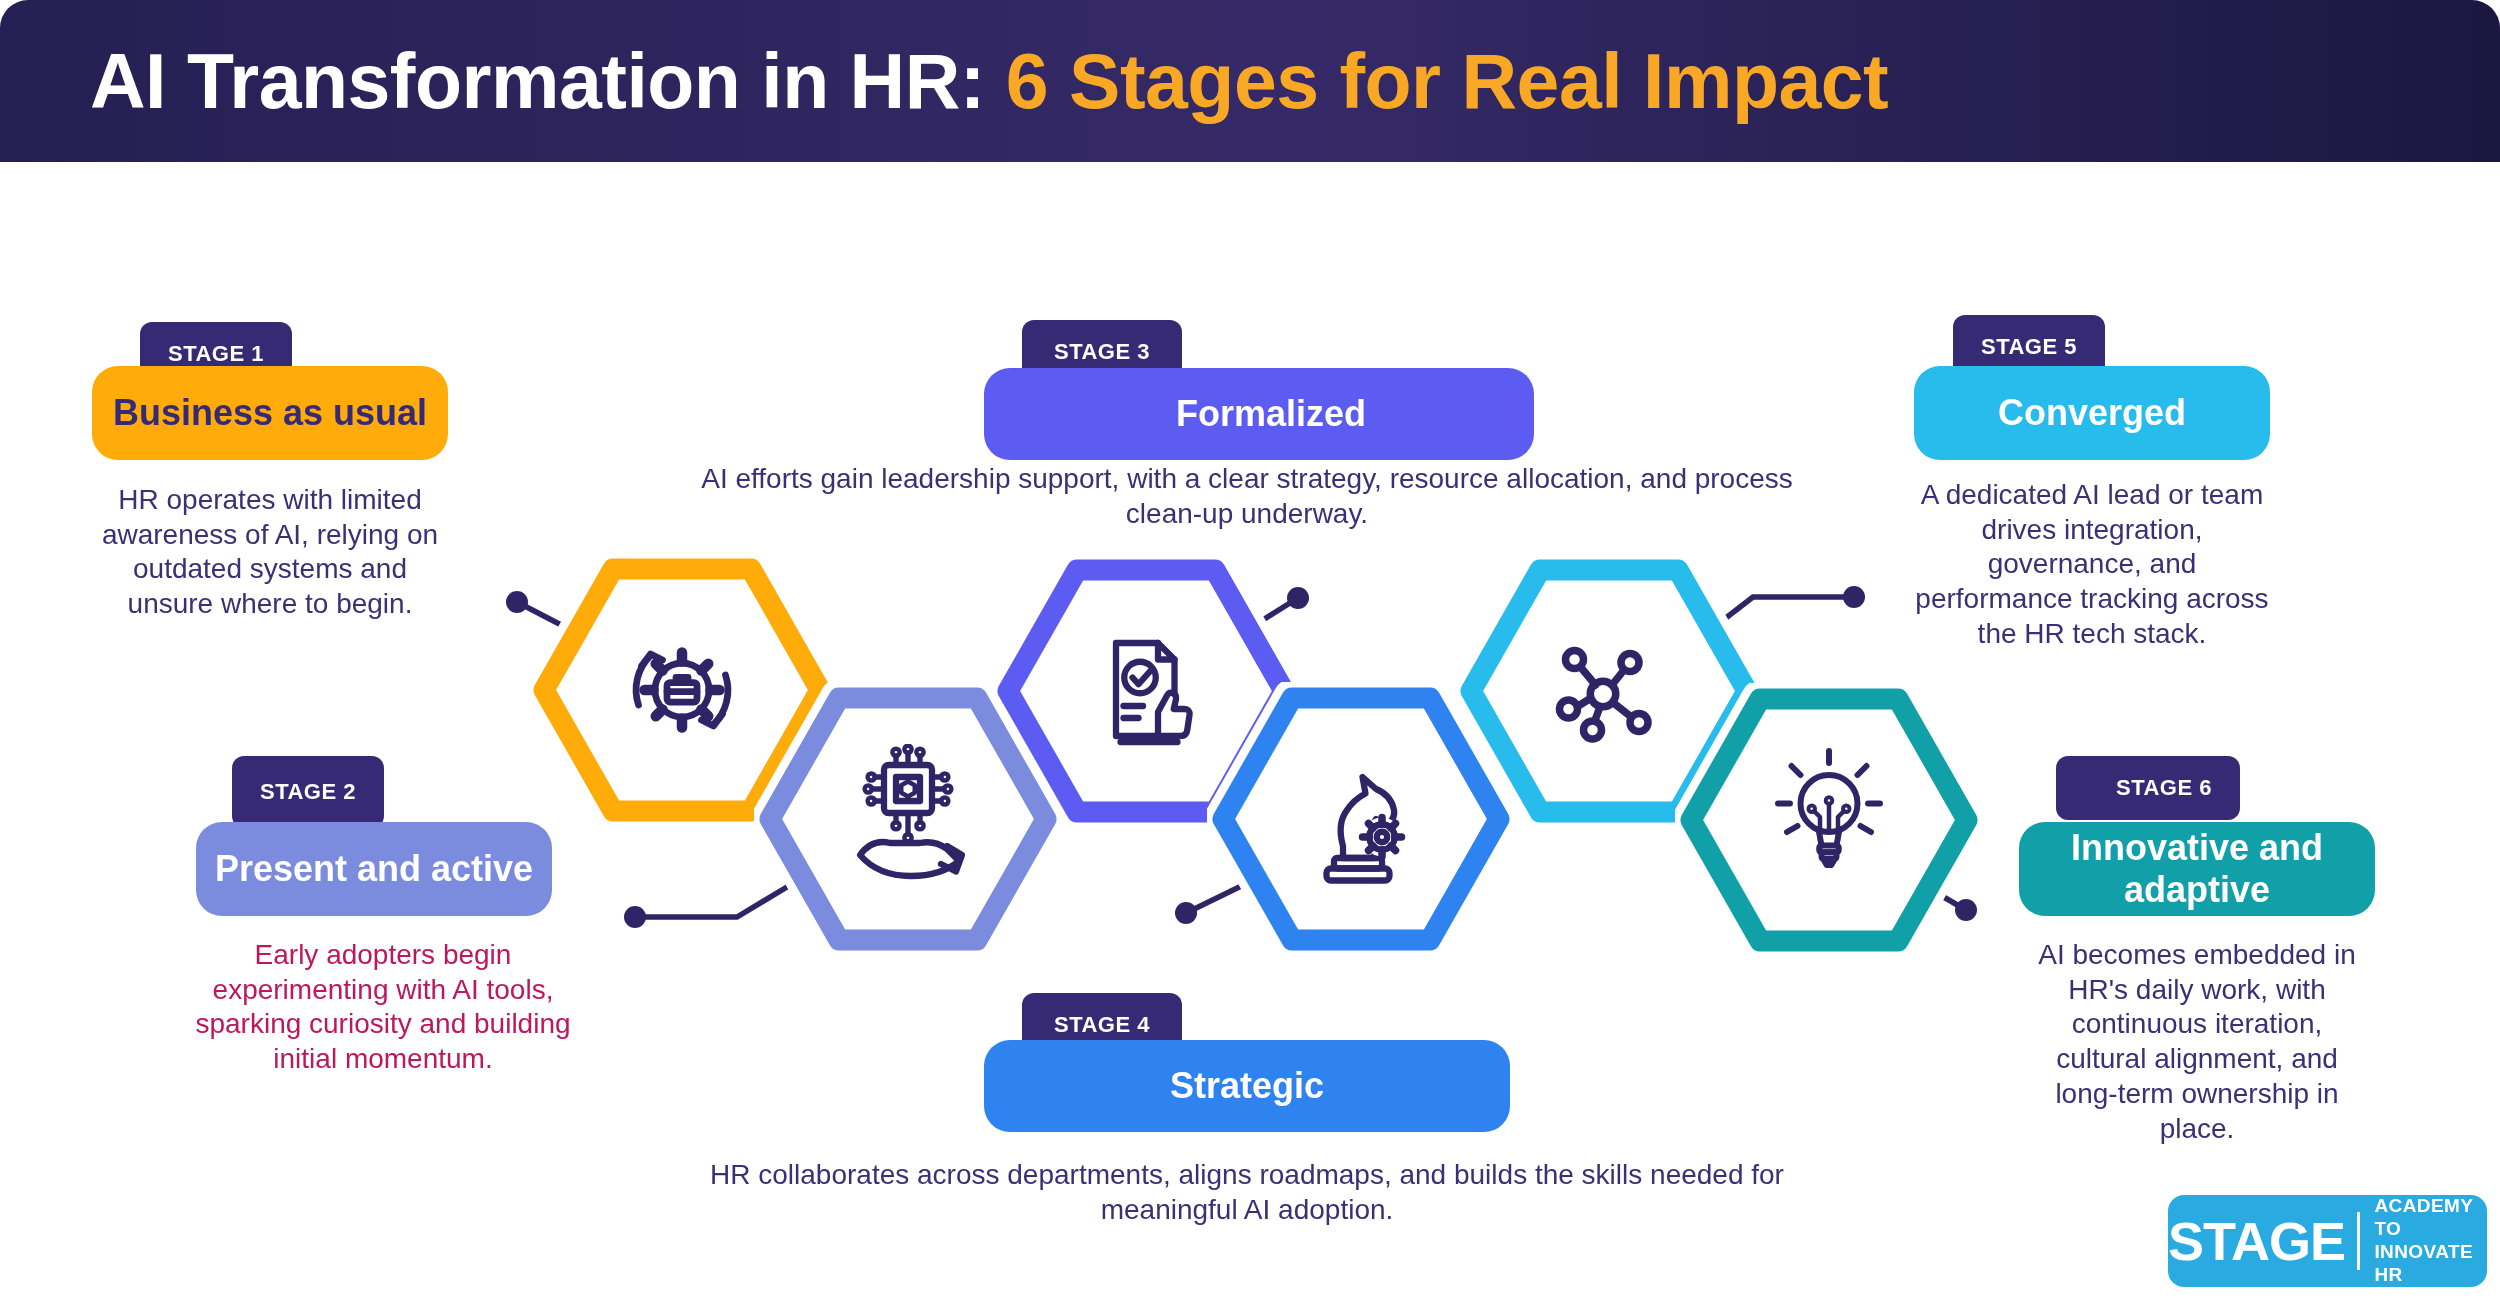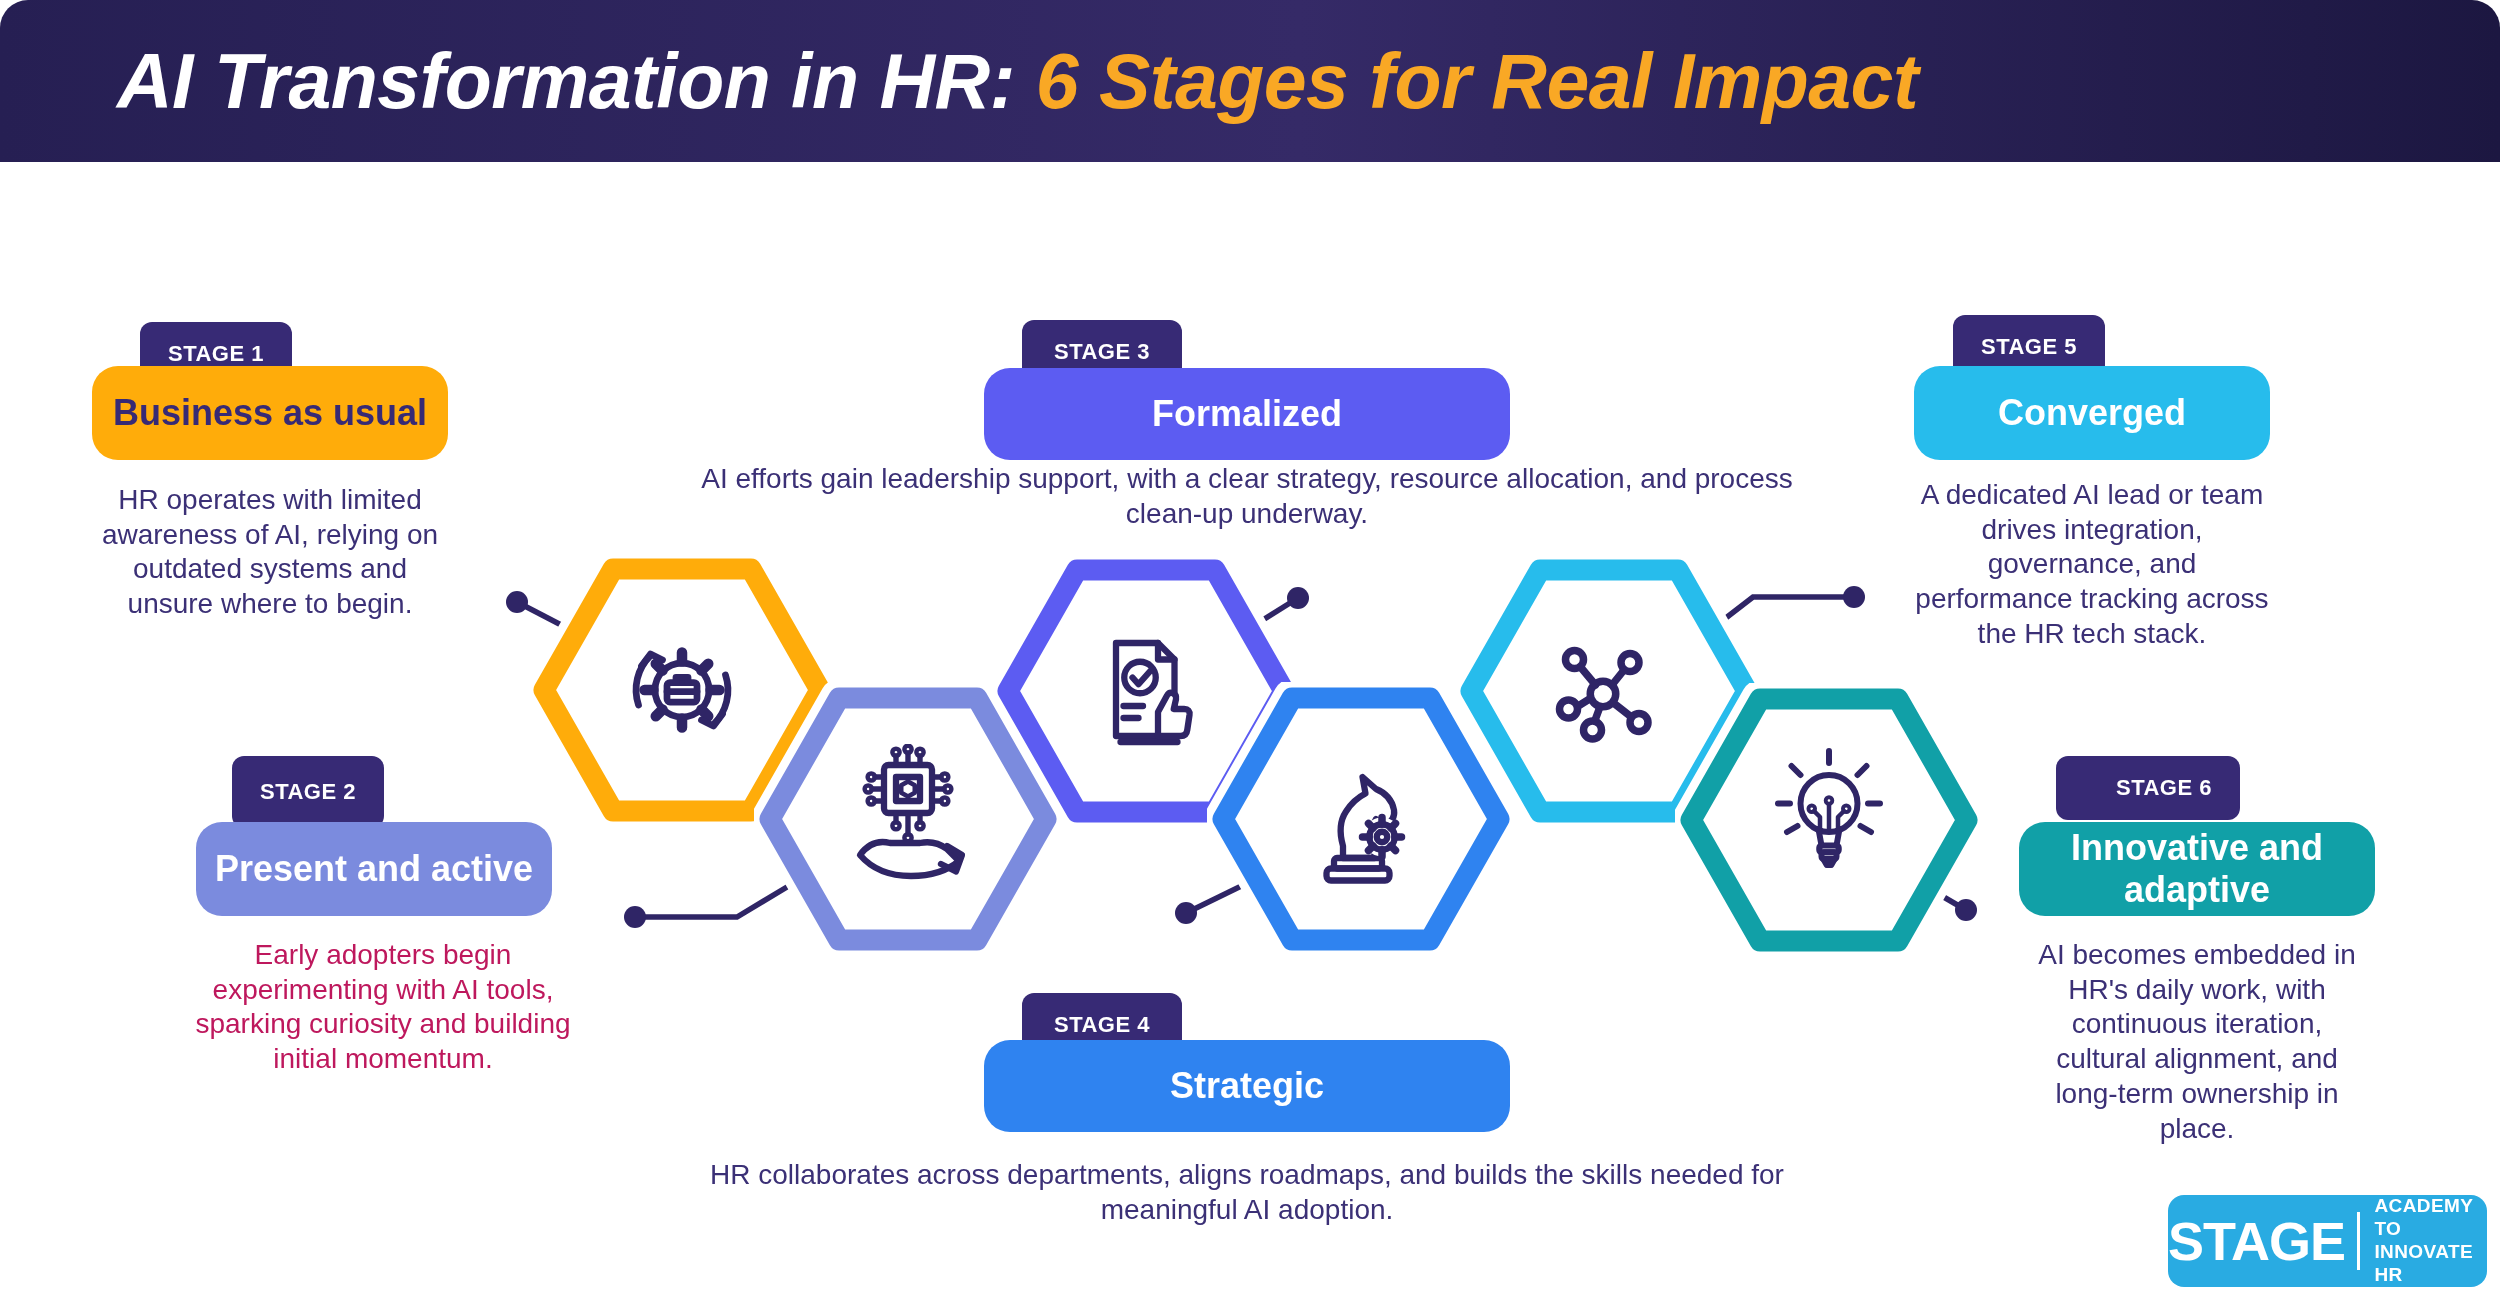--- a/index.html
+++ b/index.html
@@ -8,22 +8,22 @@
     background:#ffffff;font-family:"Liberation Sans",sans-serif;
   }
   
   .header{
     position:absolute;left:0;top:0;width:2500px;height:162px;
     background:linear-gradient(90deg,#261f53 0%,#352a67 52%,#1c1741 100%);
     border-radius:28px 28px 0 0;
     display:flex;align-items:center;
   }
   .title{
-    margin-left:117px;font-size:77px;font-weight:bold;color:#ffffff;
-    letter-spacing:-0.5px;white-space:nowrap;font-style:italic;
+    margin-left:90px;font-size:77px;font-weight:bold;color:#ffffff;
+    letter-spacing:-0.5px;white-space:nowrap;
   }
   
   .badge{
     position:absolute;color:#ffffff;font-weight:bold;font-size:22px;
     display:flex;align-items:center;justify-content:center;
     border-radius:12px;z-index:3;letter-spacing:0.5px;
   }
   .pill{
     position:absolute;font-weight:bold;font-size:36px;
     display:flex;align-items:center;justify-content:center;
@@ -210,21 +210,21 @@
 
 <div class="badge b1" style="background-color: rgb(55, 42, 117);">STAGE 1</div>
 <div class="pill p1" style="background-color: rgb(255, 172, 10); color: rgb(55, 42, 117);">Business as usual</div>
 <div class="desc d1" style="color: rgb(59, 48, 118);">HR operates with limited awareness of AI, relying on outdated systems and unsure where to begin.</div>
 
 <div class="badge b2" style="background-color: rgb(55, 42, 117);">STAGE 2</div>
 <div class="pill p2" style="background-color: rgb(123, 139, 222); color: rgb(255, 255, 255);">Present and active</div>
 <div class="desc d2" style="color: #be185d;">Early adopters begin experimenting with AI tools, sparking curiosity and building initial momentum.</div>
 
 <div class="badge b3" style="background-color: rgb(55, 42, 117);">STAGE 3</div>
-<div class="pill p3" style="background-color: rgb(92, 92, 242); color: rgb(255, 255, 255);">Formalized</div>
+<div class="pill p3" style="background-color: rgb(92, 92, 242); color: rgb(255, 255, 255); padding-left: 24px;">Formalized</div>
 <div class="desc d3" style="color: rgb(59, 48, 118);">AI efforts gain leadership support, with a clear strategy, resource allocation, and process clean-up underway.</div>
 
 <div class="badge b4" style="background-color: rgb(55, 42, 117);">STAGE 4</div>
 <div class="pill p4" style="background-color: rgb(47, 131, 240); color: rgb(255, 255, 255);">Strategic</div>
 <div class="desc d4" style="color: rgb(59, 48, 118);">HR collaborates across departments, aligns roadmaps, and builds the skills needed for meaningful AI adoption.</div>
 
 <div class="badge b5" style="background-color: rgb(55, 42, 117);">STAGE 5</div>
 <div class="pill p5" style="background-color: rgb(39, 188, 236); color: rgb(255, 255, 255);">Converged</div>
 <div class="desc d5" style="color: rgb(59, 48, 118);">A dedicated AI lead or team drives integration, governance, and performance tracking across the HR tech stack.</div>
 

